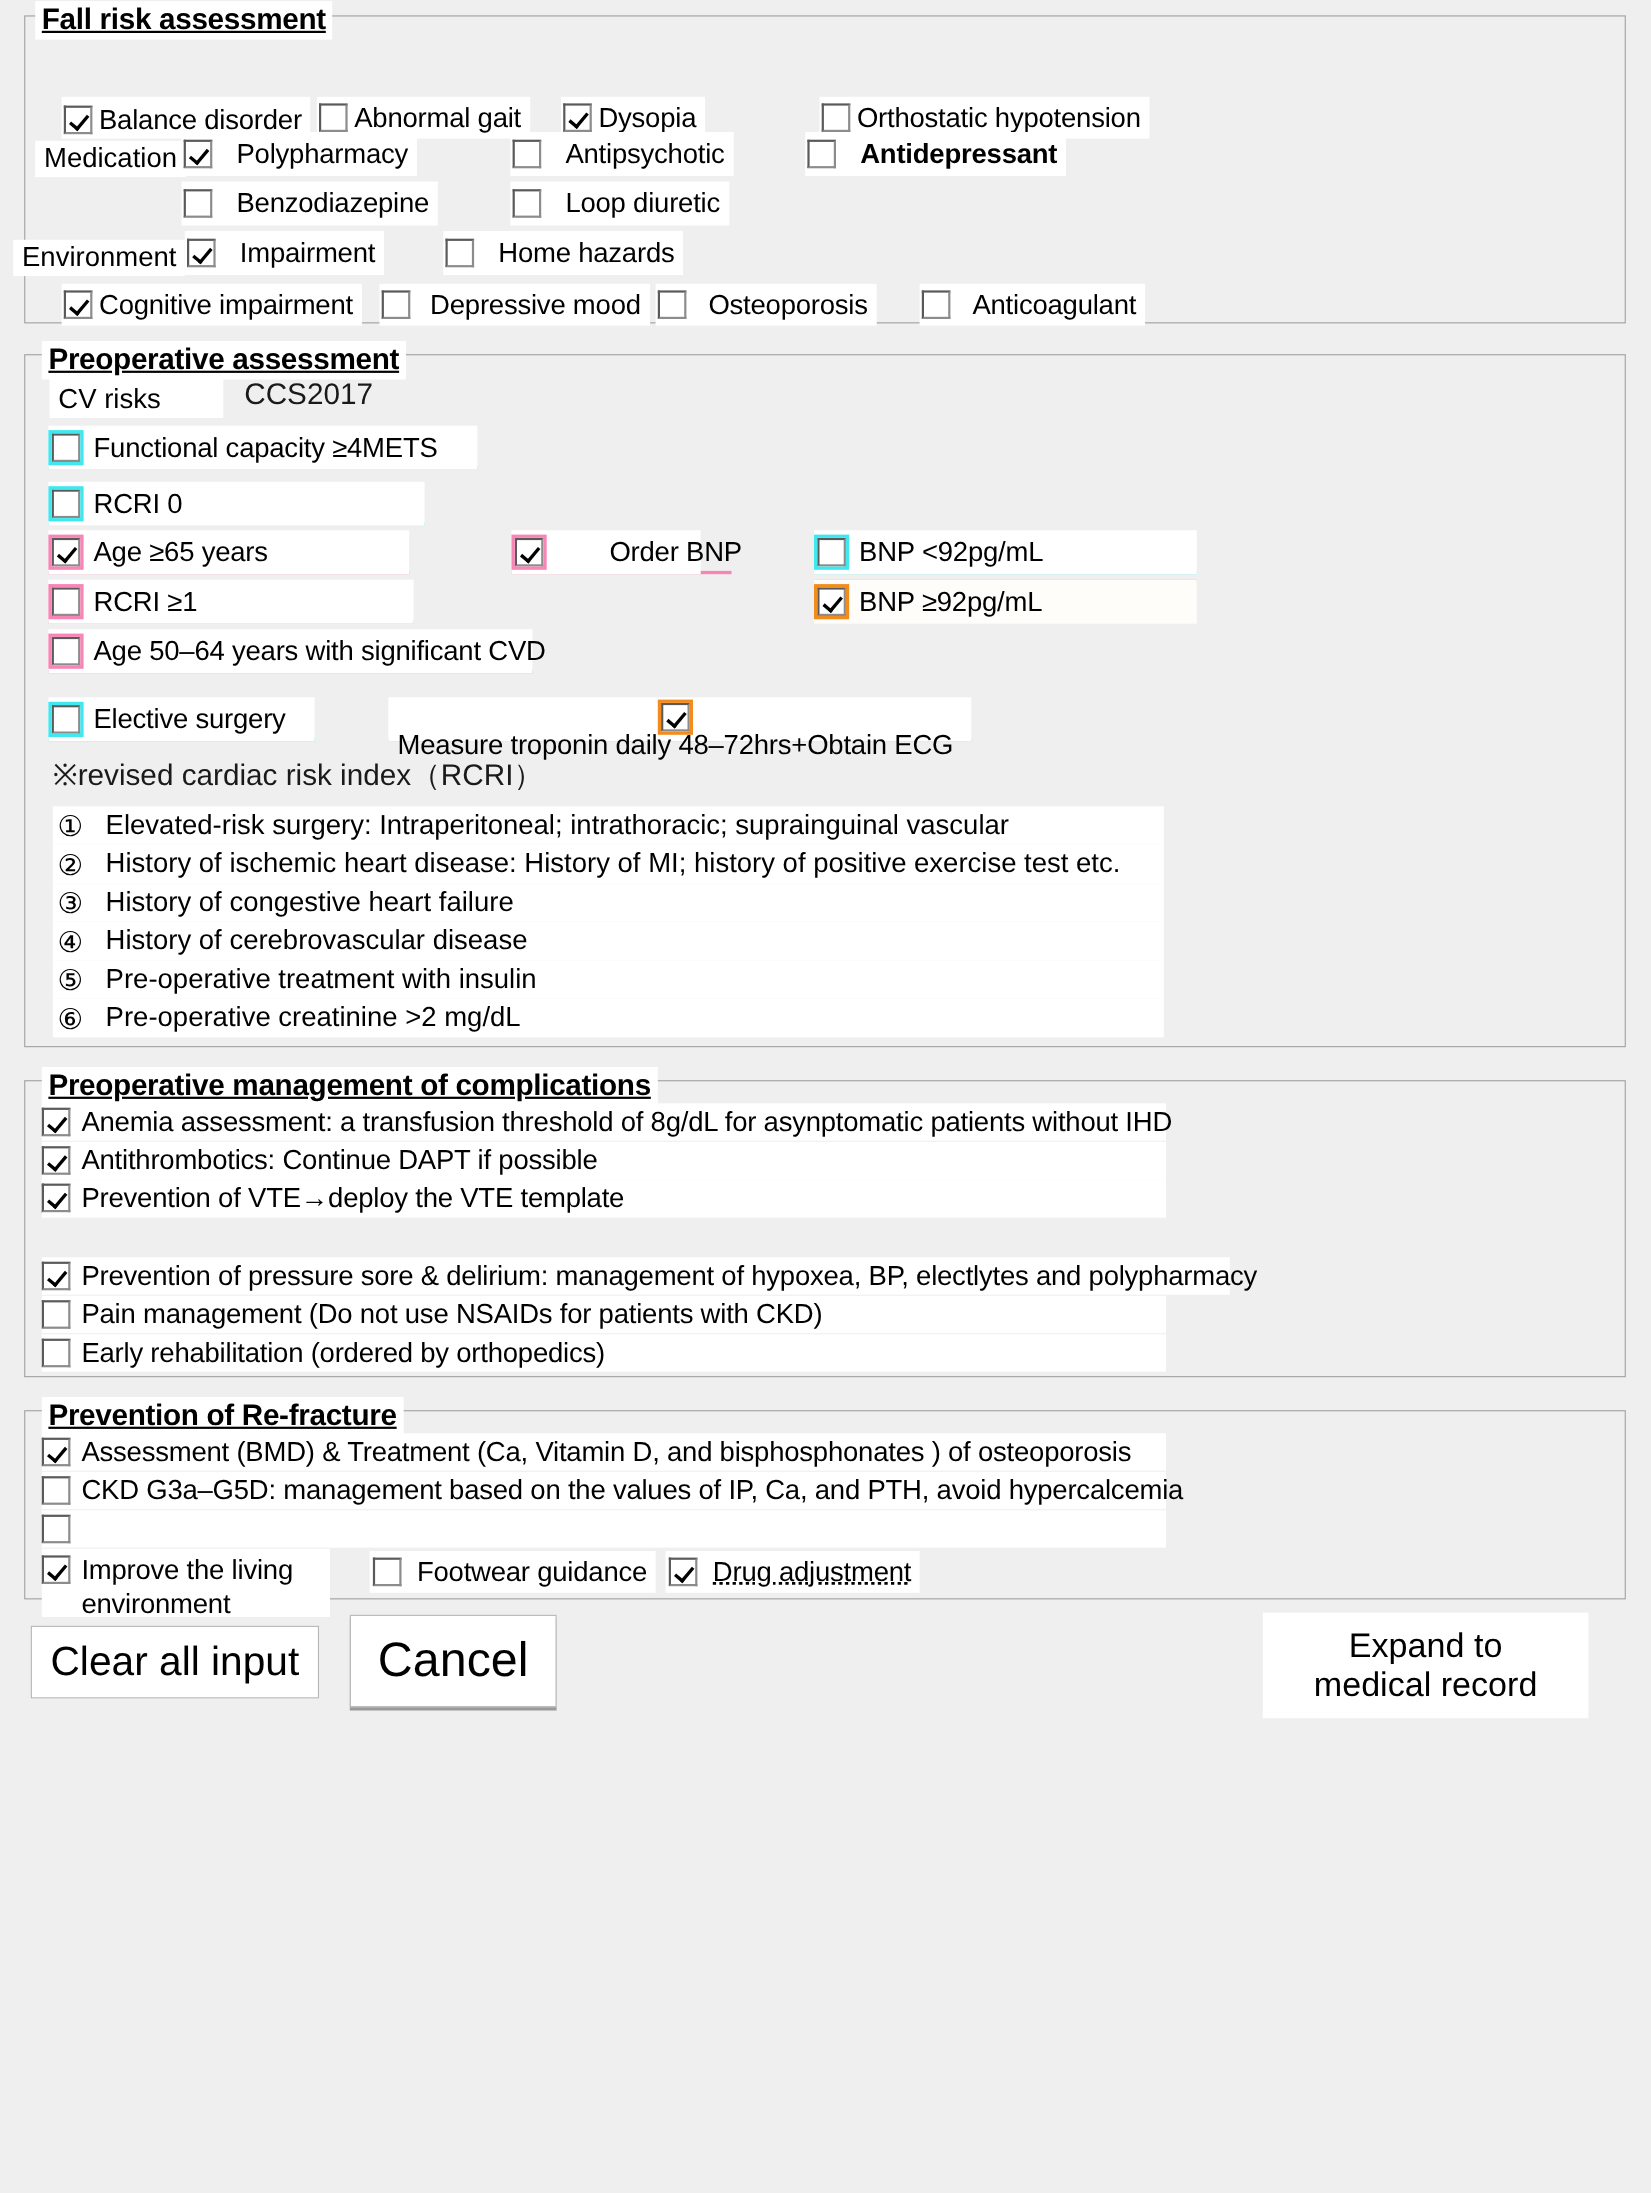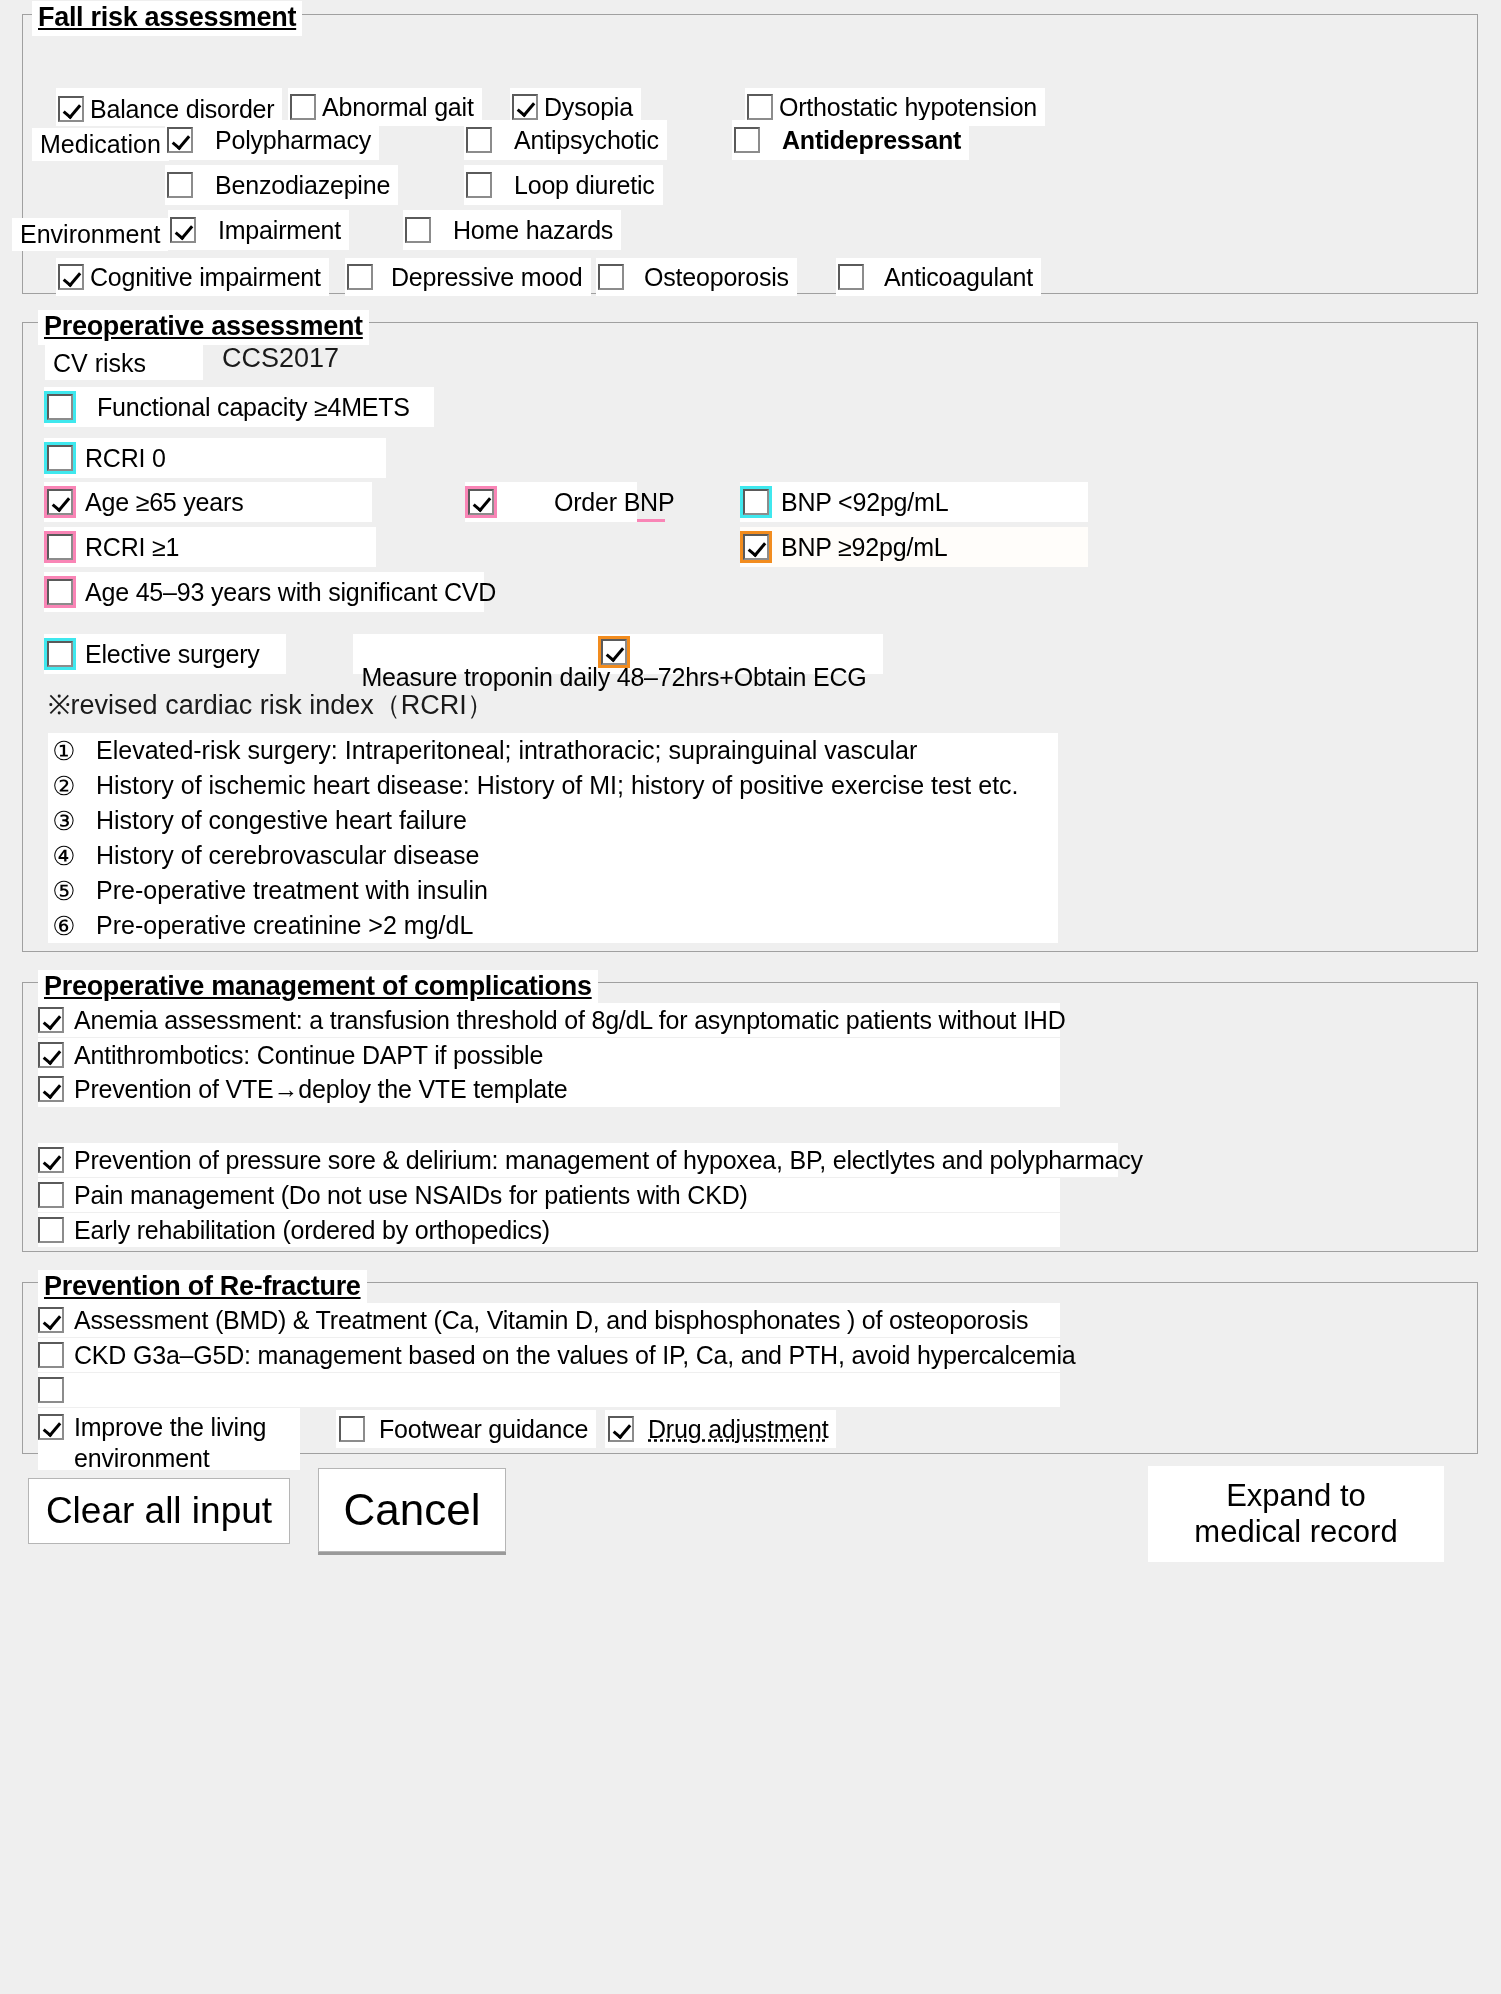--- a/index.html
+++ b/index.html
@@ -187,21 +187,21 @@
   <span class="lab" style="padding-left:14px;">Anticoagulant</span>
 </div>
 
 <div class="fieldset" style="left:22px;top:322px;width:1456px;height:630px;"></div>
 <div class="legend" style="left:38px;top:310px;">Preoperative assessment</div>
 
 <div class="plainlabel" style="left:45px;top:344px;width:158px;height:36px;padding-top:7px;">CV risks</div>
 <div class="statictext" style="left:222px;top:345px;">CCS2017</div>
 
 <div class="acc acc-cyan" style="left:44px;top:387px;width:390px;height:40px;border-width:0 0 3px 0;"></div>
-<div class="cb" style="left:44px;top:387px;height:40px;width:390px;padding:5px 0 5px 0;gap:12px;">
+<div class="cb" style="left:44px;top:387px;height:40px;width:390px;padding:5px 0 5px 0;">
   <span class="box" style="outline:3px solid #3fe8ee;outline-offset:0;margin-left:3px;margin-right:12px;"></span>
   <span class="lab">Functional capacity ≥4METS</span>
 </div>
 
 <div class="acc acc-cyan" style="left:44px;top:438px;width:342px;height:40px;border-width:0 0 3px 0;"></div>
 <div class="cb" style="left:44px;top:438px;height:40px;width:342px;padding:5px 0 5px 0;">
   <span class="box" style="outline:3px solid #3fe8ee;margin-left:3px;margin-right:12px;"></span>
   <span class="lab">RCRI 0</span>
 </div>
 
@@ -231,21 +231,21 @@
 
 <div class="acc" style="left:740px;top:527px;width:348px;height:40px;border-top:3px solid #f2b06a;"></div>
 <div class="cb" style="left:740px;top:527px;height:40px;width:348px;padding:5px 0 5px 0;background:#fffdfa;">
   <span class="box on" style="outline:3px solid #f28c1e;margin-left:3px;margin-right:12px;"></span>
   <span class="lab">BNP ≥92pg/mL</span>
 </div>
 
 <div class="acc acc-pink" style="left:44px;top:572px;width:440px;height:40px;border-width:0 0 3px 0;"></div>
 <div class="cb" style="left:44px;top:572px;height:40px;width:440px;padding:5px 0 5px 0;">
   <span class="box" style="outline:3px solid #f985b6;margin-left:3px;margin-right:12px;"></span>
-  <span class="lab">Age 45–93 years with significant CVD</span>
+  <span class="lab">Age 50–64 years with significant CVD</span>
 </div>
 
 <div class="acc acc-cyan" style="left:44px;top:634px;width:242px;height:40px;border-width:0 0 3px 0;"></div>
 <div class="cb" style="left:44px;top:634px;height:40px;width:242px;padding:5px 0 5px 0;">
   <span class="box" style="outline:3px solid #3fe8ee;margin-left:3px;margin-right:12px;"></span>
   <span class="lab">Elective surgery</span>
 </div>
 
 <div class="acc" style="left:353px;top:634px;width:530px;height:40px;border-bottom:3px solid #f2b06a;"></div>
 <div class="cb" style="left:353px;top:634px;height:40px;width:530px;padding:5px 0 5px 0;flex-direction:column;">

